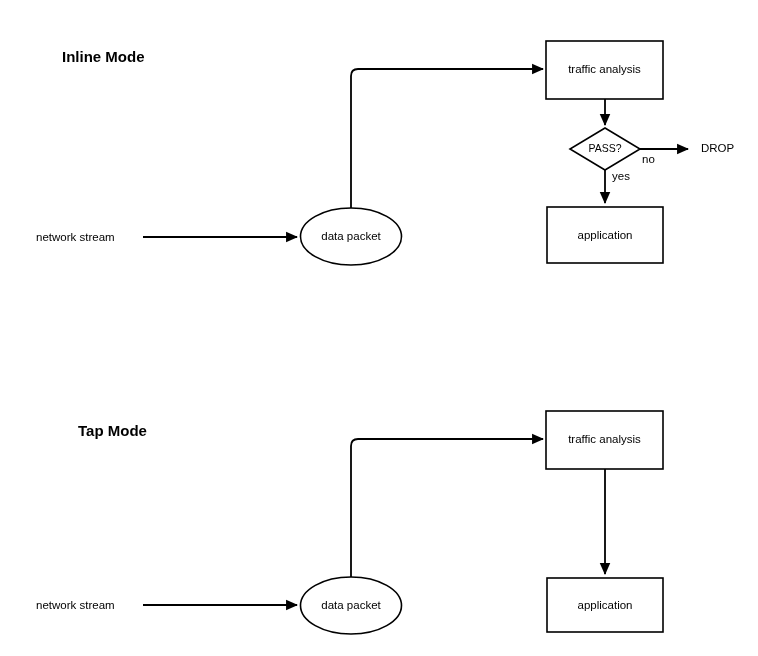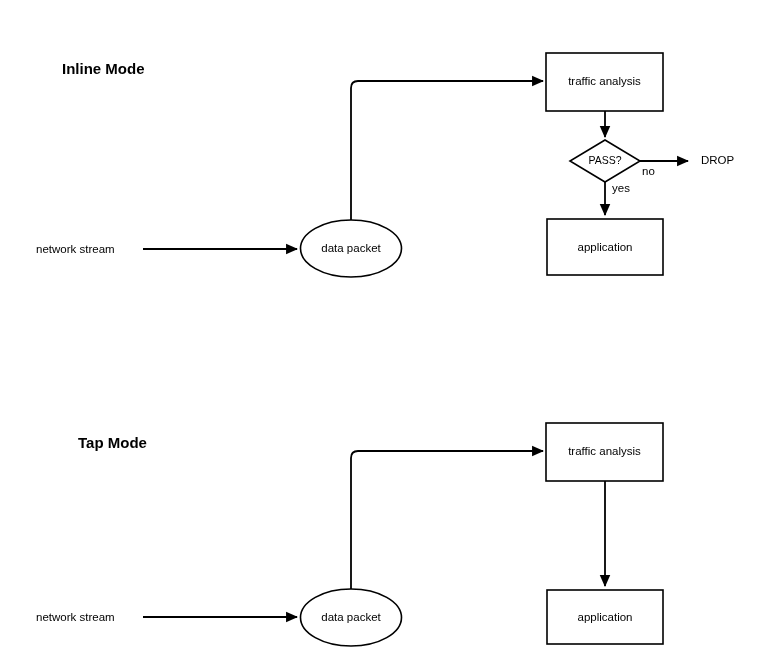--- a/index.html
+++ b/index.html
@@ -15,21 +15,20 @@
     color: #000000;
     overflow: hidden;
     position: relative;
   }
   #diagram-root {
     position: absolute;
     left: 0;
     top: 0;
     width: 758px;
     height: 628px;
-    margin-top: 12px;
   }
   svg.canvas {
     position: absolute;
     left: 0;
     top: 0;
     width: 758px;
     height: 656px;
     display: block;
   }
   .shape-stroke {

